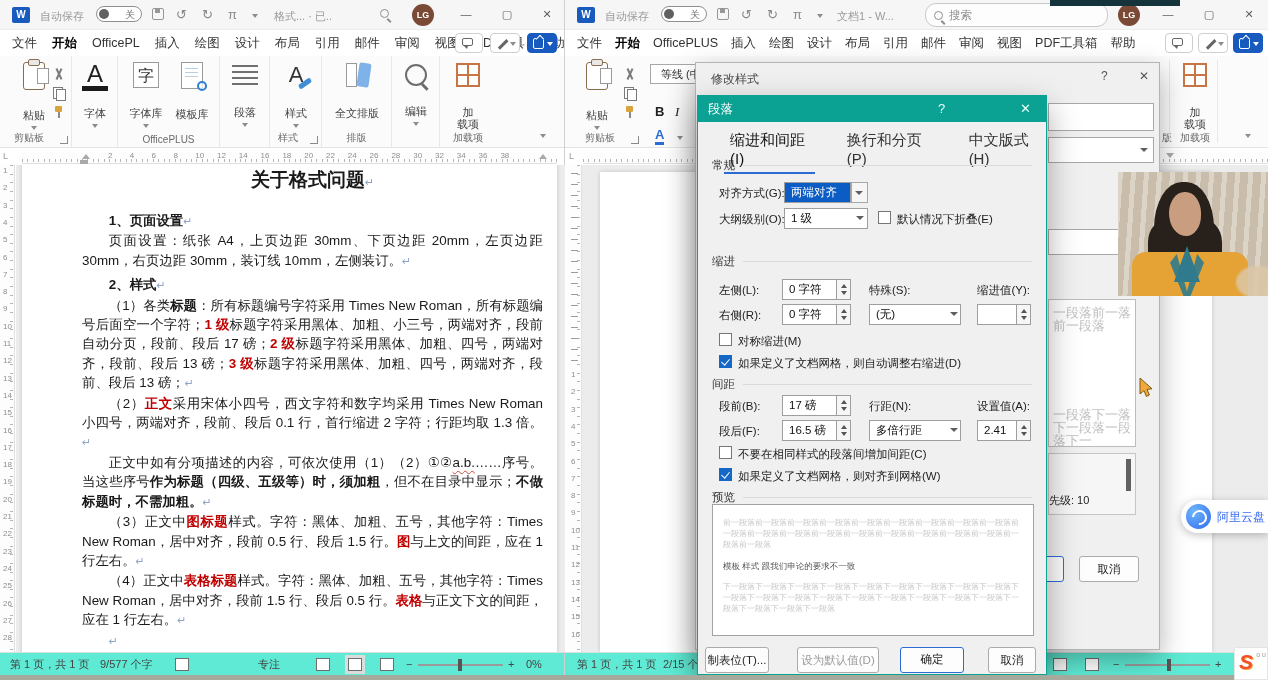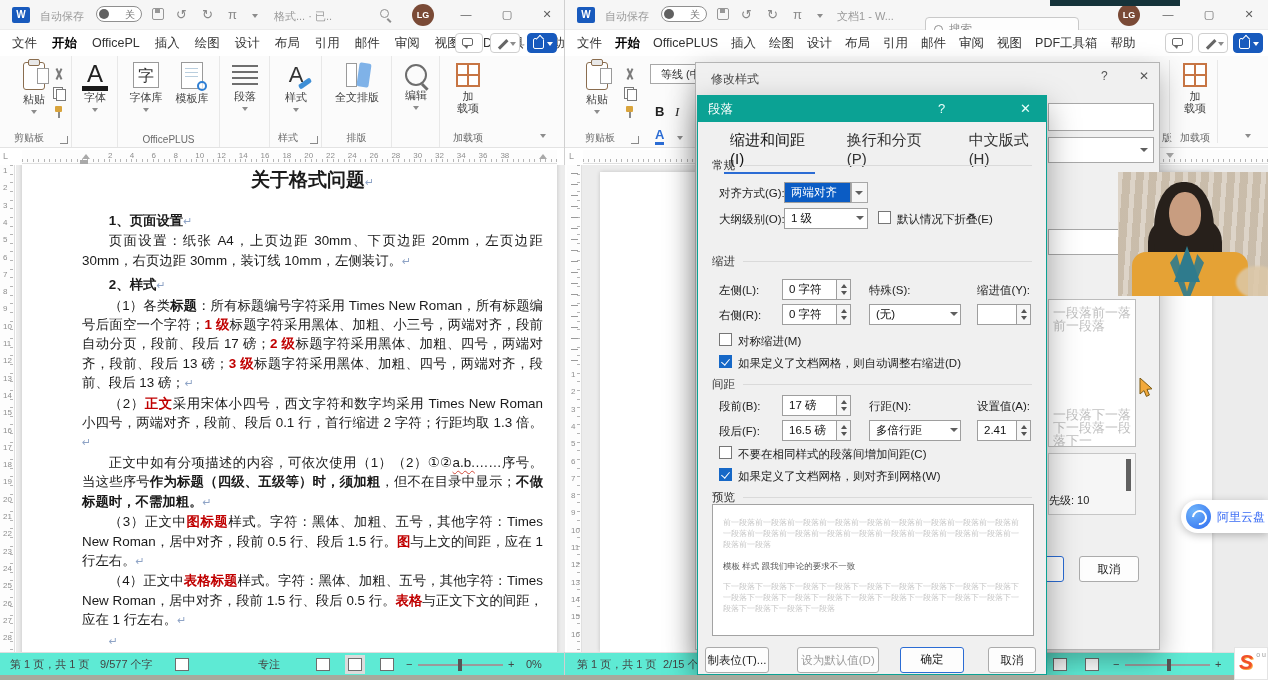--- a/index.html
+++ b/index.html
@@ -33,21 +33,21 @@
   .bubble:after{content:"";position:absolute;left:1px;top:7px;width:0;height:0;border-left:3px solid transparent;border-right:1px solid transparent;border-top:3px solid #666;}
   .pencil{position:absolute;left:6px;top:9px;width:12px;height:2.5px;background:#666;transform:rotate(-45deg);}
   .share-gl{position:absolute;left:5px;top:4px;width:11px;height:11px;border:1.5px solid #fff;border-radius:2px 2px 2px 2px;}
   .share-gl:after{content:"";position:absolute;left:3px;top:-3px;width:5px;height:5px;background:#185abd;border-left:1.5px solid #fff;border-top:1.5px solid #fff;transform:rotate(45deg);}
   
   .ribbon{position:absolute;top:56px;left:0;right:0;height:92px;background:#fbfbfb;border-bottom:1px solid #e3e3e3;display:flex;}
   .rgroup{position:relative;height:100%;border-right:1px solid #e8e8e8;flex:0 0 auto;}
   .glabel{position:absolute;bottom:2px;left:0;right:0;text-align:center;font-size:10px;color:#6a6a6a;white-space:nowrap;}
   .launcher{position:absolute;bottom:3px;right:3px;width:8px;height:8px;border-right:1.3px solid #8a8a8a;border-bottom:1.3px solid #8a8a8a;}
   .bigbtn{position:absolute;top:6px;text-align:center;font-size:11px;color:#444;}
-  .bigbtn .lab{display:block;margin-top:3px;white-space:pre-line;line-height:12px;text-align:center;}
+  .bigbtn .lab{display:block;margin-top:19px;white-space:pre-line;line-height:12px;text-align:center;}
   .ic-clipboard{width:22px;height:28px;margin:0 auto;border:1.5px solid #8a6d4f;border-radius:3px;background:#fff;position:relative;}
   .ic-clipboard:after{content:"";position:absolute;left:4px;top:-4px;width:10px;height:5px;background:#e9e9e9;border:1.2px solid #8a6d4f;border-radius:2px;}
   .ic-clipboard .sheet{position:absolute;right:-5px;top:5px;width:12px;height:16px;background:#fff;border:1.2px solid #9a9a9a;}
   .ic-bigA{width:26px;height:26px;margin:0 auto;font-size:24px;line-height:24px;color:#222;font-weight:normal;}
   .ic-bigA .bar{display:block;width:26px;height:5px;background:#1a1a1a;margin-top:0px;}
   .ic-zibox{width:26px;height:26px;margin:0 auto;border:1.3px solid #9a9a9a;font-size:16px;line-height:25px;color:#333;background:#fff;}
   .ic-doc{width:22px;height:27px;margin:0 auto;border:1.3px solid #9a9a9a;background:#fff;position:relative;}
   .ic-doc i{position:absolute;left:3px;height:1.3px;background:#b9cede;width:13px;}
   .ic-doc .mg{position:absolute;right:-5px;bottom:-3px;width:10px;height:10px;border:2px solid #2f7fd4;border-radius:50%;background:rgba(255,255,255,.7);}
   .ic-lines{width:26px;height:22px;margin:3px auto 0;background:repeating-linear-gradient(180deg,#6f6f6f 0 2px,transparent 2px 6px);}
@@ -376,21 +376,21 @@
       <div class="toggle" style="left:96px;top:6px;">
         <div class="knob"></div>
         <span class="tg-lab">关</span>
       </div>
       <div class="tb-ic floppy" style="left:152px;top:8px;"></div>
       <span class="tb-ic" style="left:176px;top:8px;">↺</span>
       <span class="tb-ic" style="left:202px;top:8px;">↻</span>
       <span class="tb-ic" style="left:228px;top:8px;">π</span>
       <span class="chev-s" style="position:absolute;left:252px;top:14px;"></span>
       <span class="tb-txt" style="left:272px;top:9px;">文档1 - W...</span>
-      <div class="searchbox" style="left:360px;top:17px;width:154px;line-height:22px;"><span class="mag"></span><span>搜索</span></div>
+      <div class="searchbox" style="left:360px;top:3px;width:183px;line-height:22px;border-radius:11px;"><span class="mag"></span><span>搜索</span></div>
       <div class="avatar" style="left:553px;top:4px;">LG</div>
       <div class="wbtn" style="left:585px;">—</div>
       <div class="wbtn" style="left:626px;">▢</div>
       <div class="wbtn" style="left:666px;">✕</div>
     </div>
     <div class="menubar">
       <div class="mtabs" id="rw-menu" style="gap:13px;">
           <span class="mtab">文件</span>
           <span class="mtab active">开始</span>
           <span class="mtab">OfficePLUS</span>

